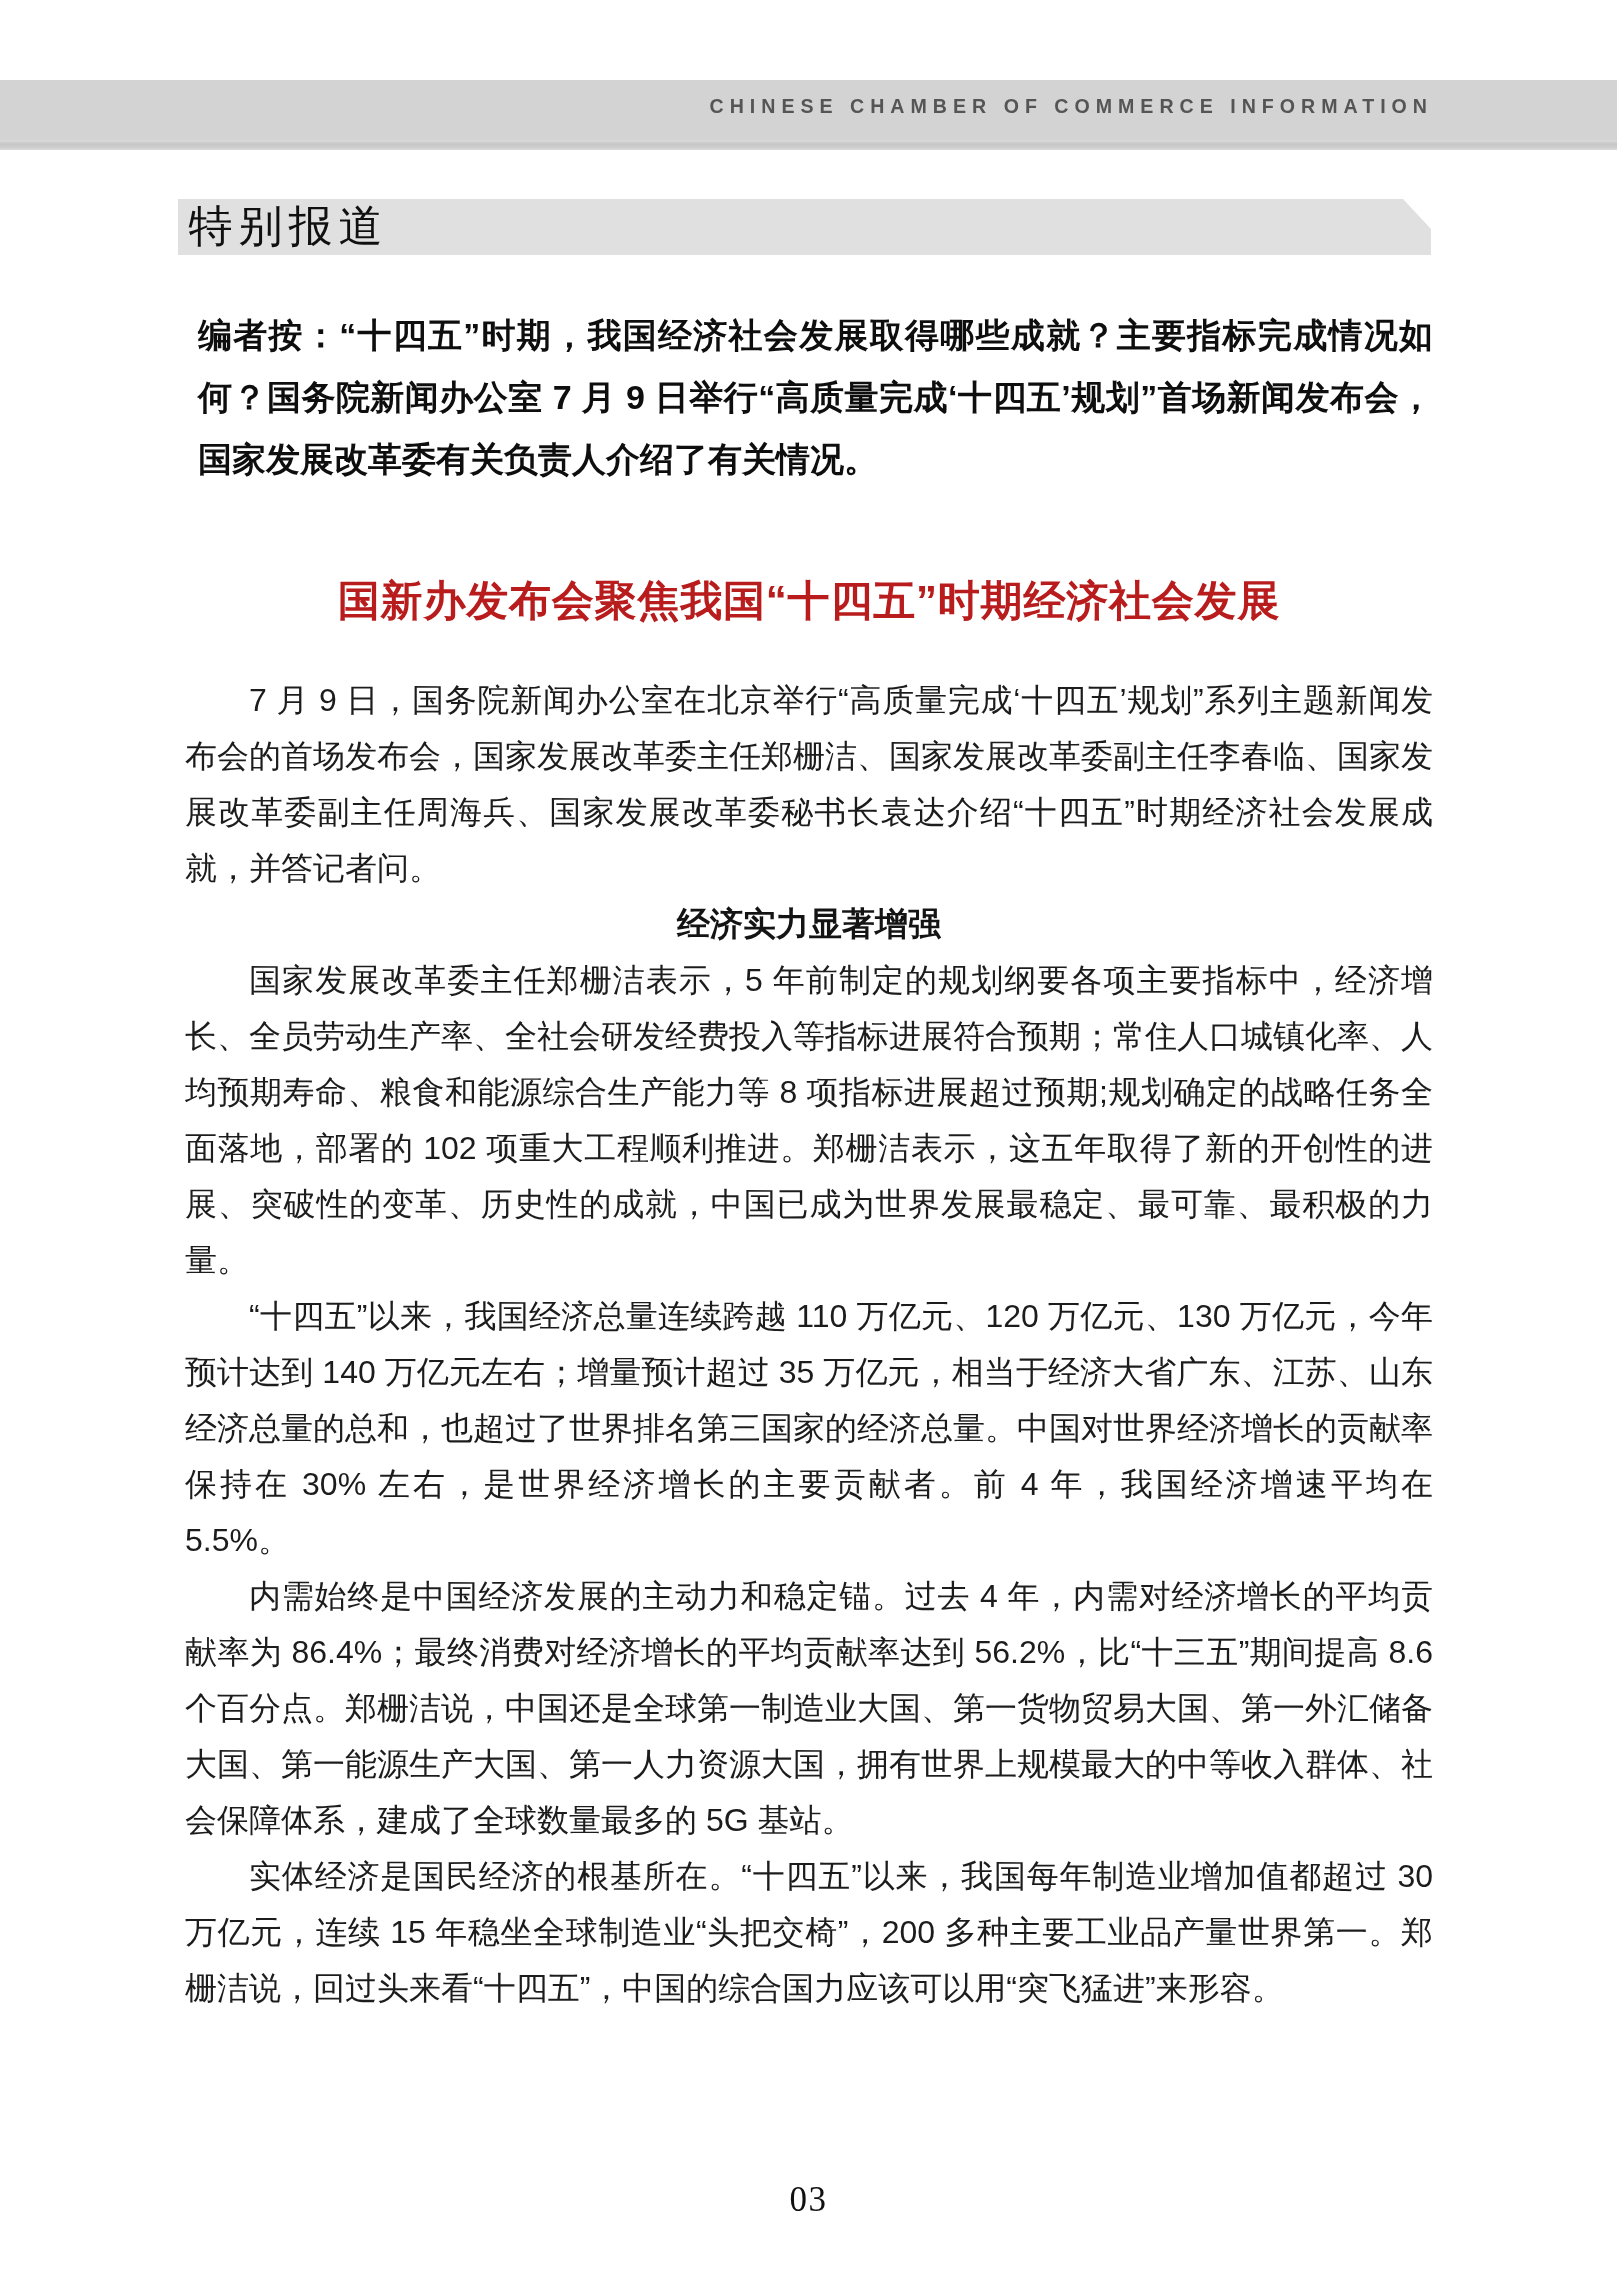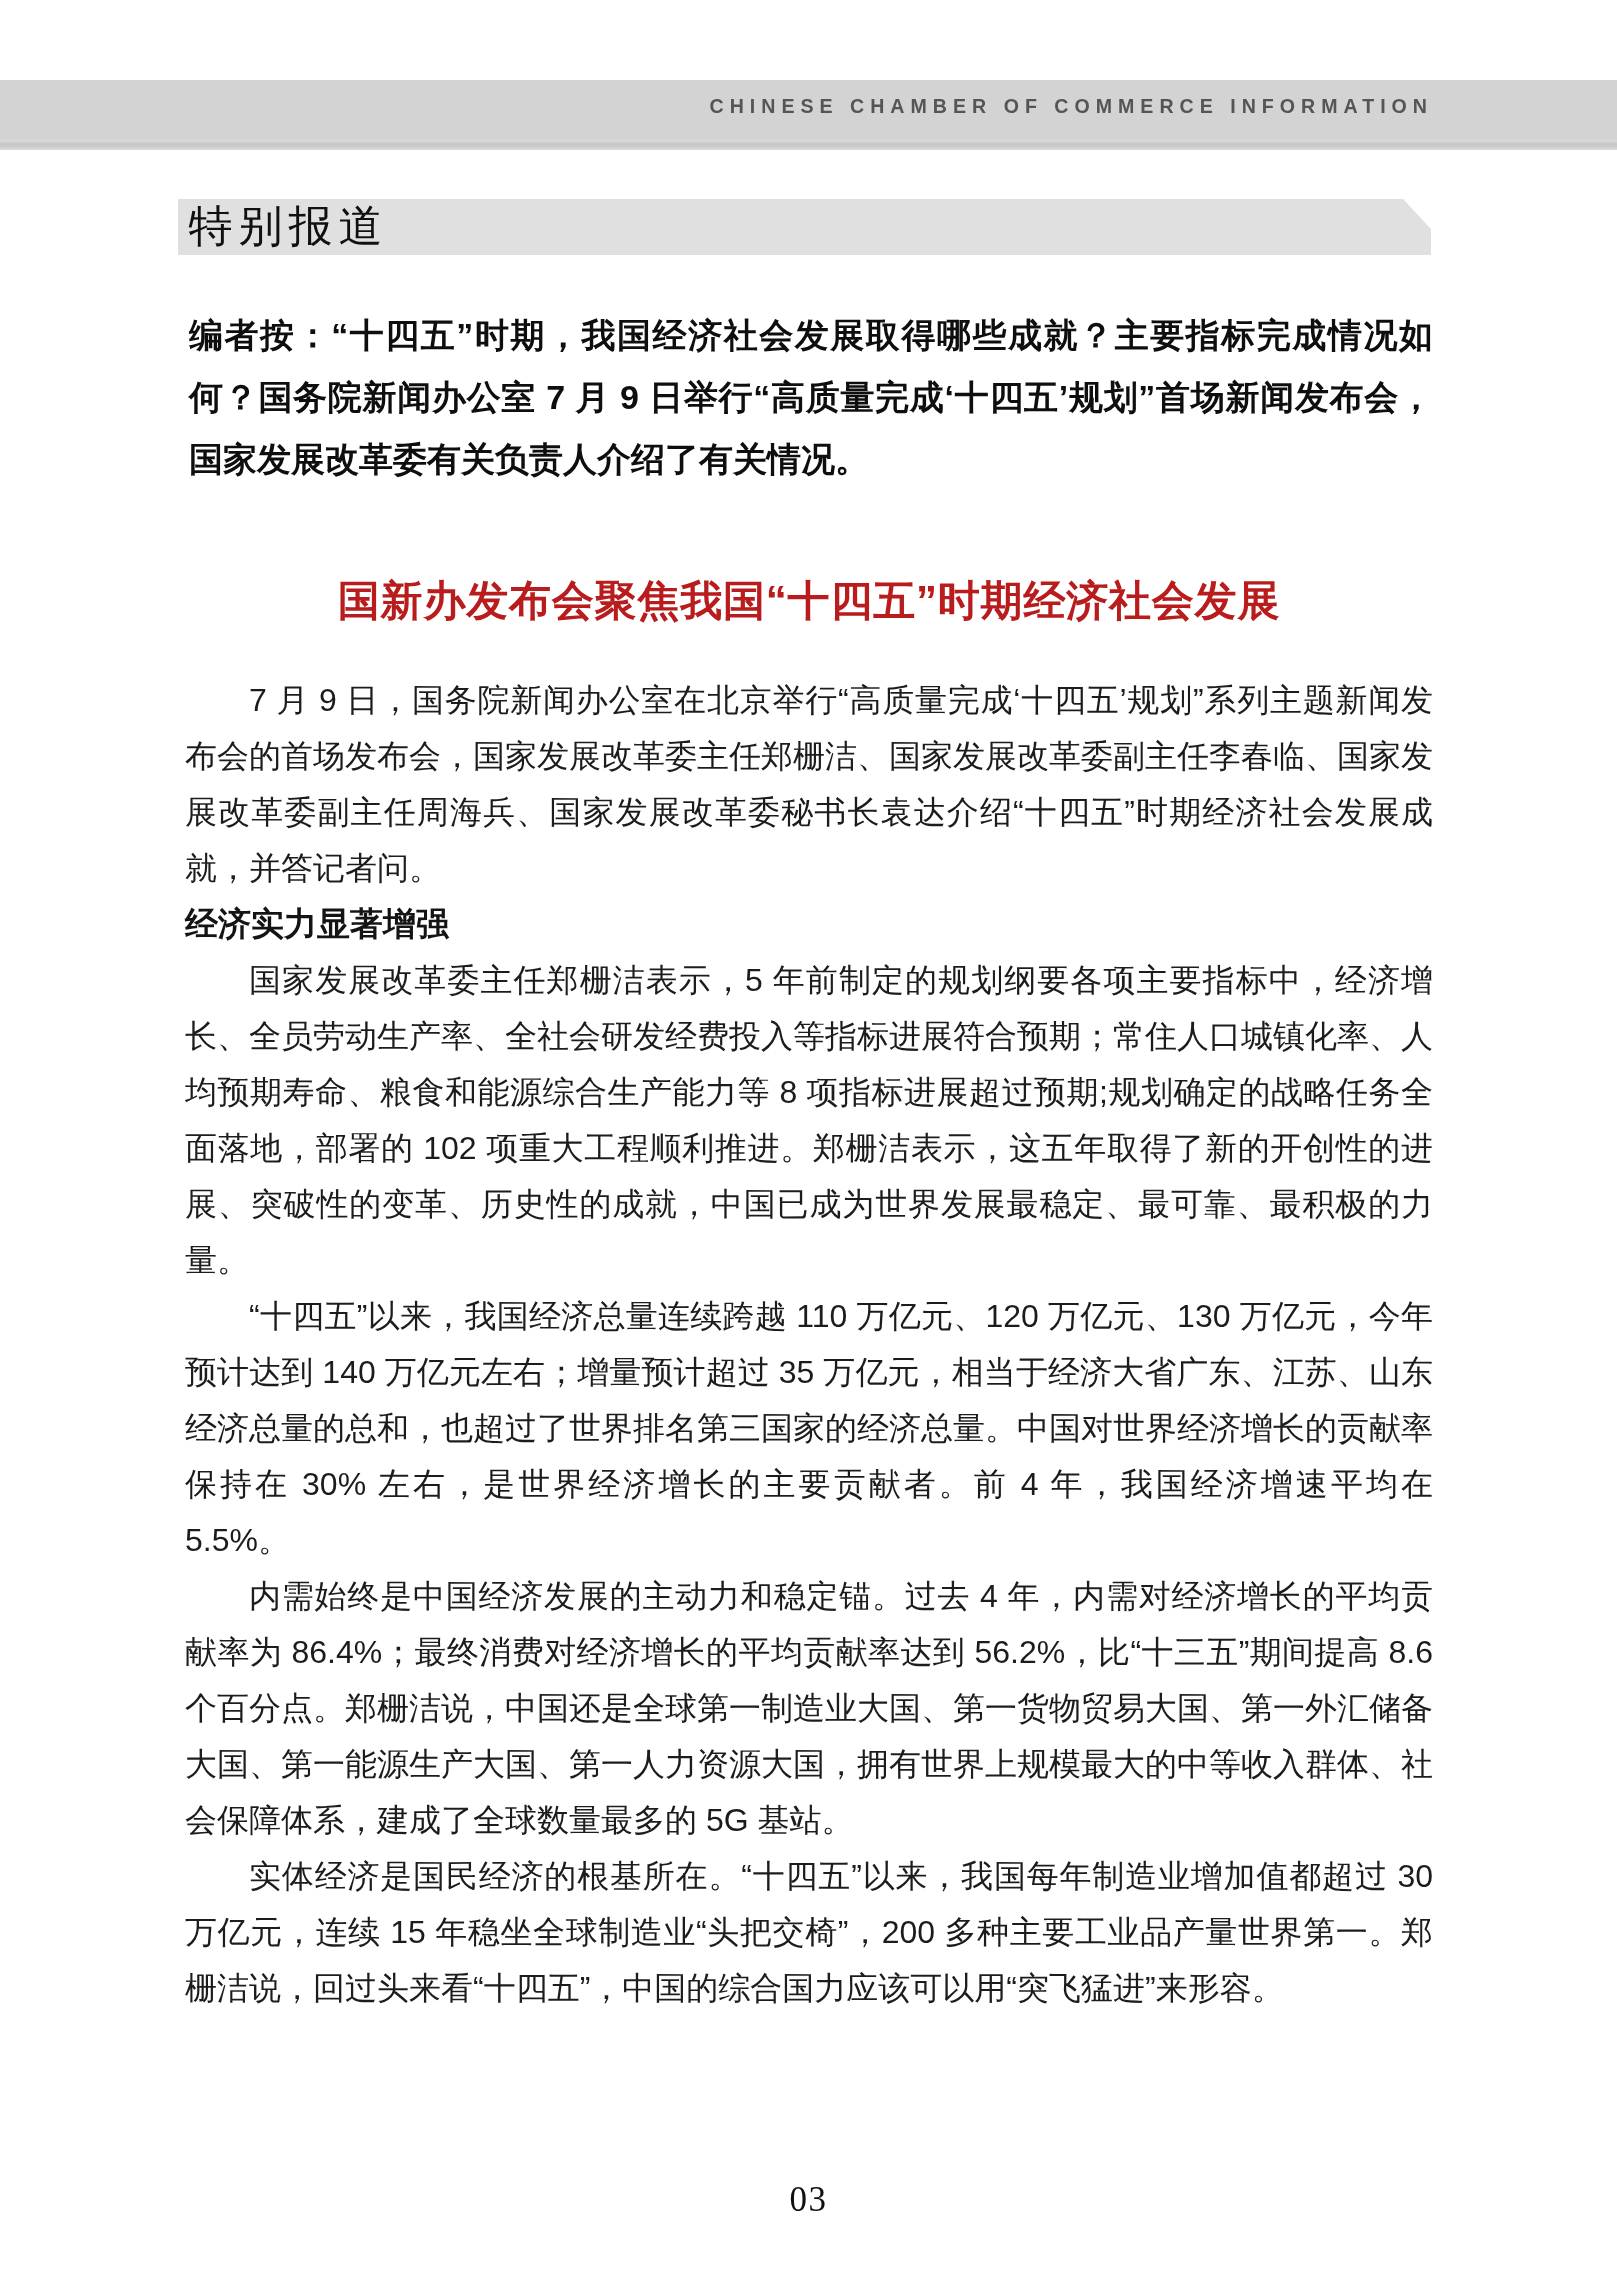--- a/index.html
+++ b/index.html
@@ -58,21 +58,21 @@
     white-space: nowrap;
   }
 
   
   .content {
     position: absolute;
     left: 185px; top: 0;
     width: 1248px;
   }
   .editor-note {
-    margin: 304px 0 0 4px;
+    margin: 304px 0 0 13px;
     font-size: 34px;
     font-weight: bold;
     line-height: 62px;
     text-align: justify;
     color: #0e0e0e;
   }
   .article-title {
     margin: 87px 0 0 0;
     font-size: 42px;
     line-height: 48px;
@@ -90,21 +90,21 @@
   }
   .article-body p.paragraph {
     margin: 0;
     text-indent: 2em;
   }
   .article-body h2.subheading {
     margin: 0;
     font-size: 33px;
     line-height: 56px;
     font-weight: bold;
-    text-align: left;
+    text-align: center;
     color: #141414;
   }
 
   
   .page-footer {
     position: absolute;
     top: 2180px; left: 0;
     width: 1617px;
     text-align: center;
   }

